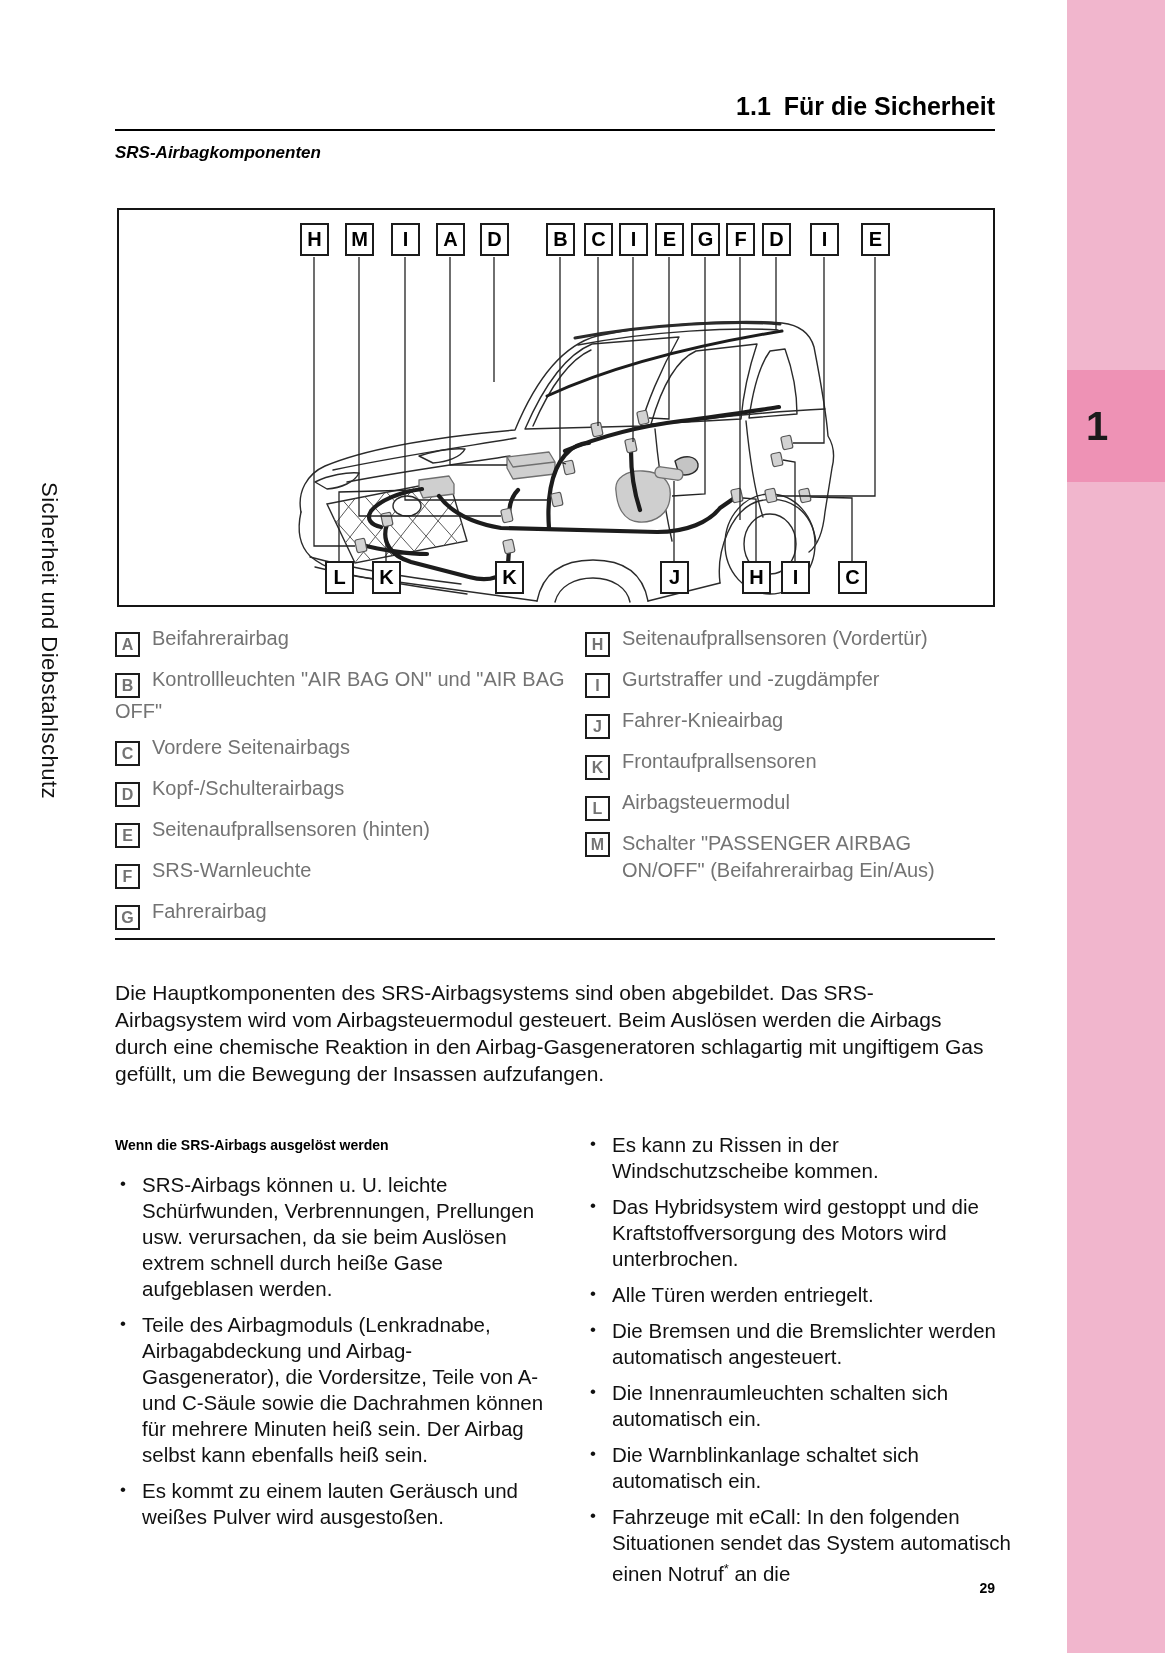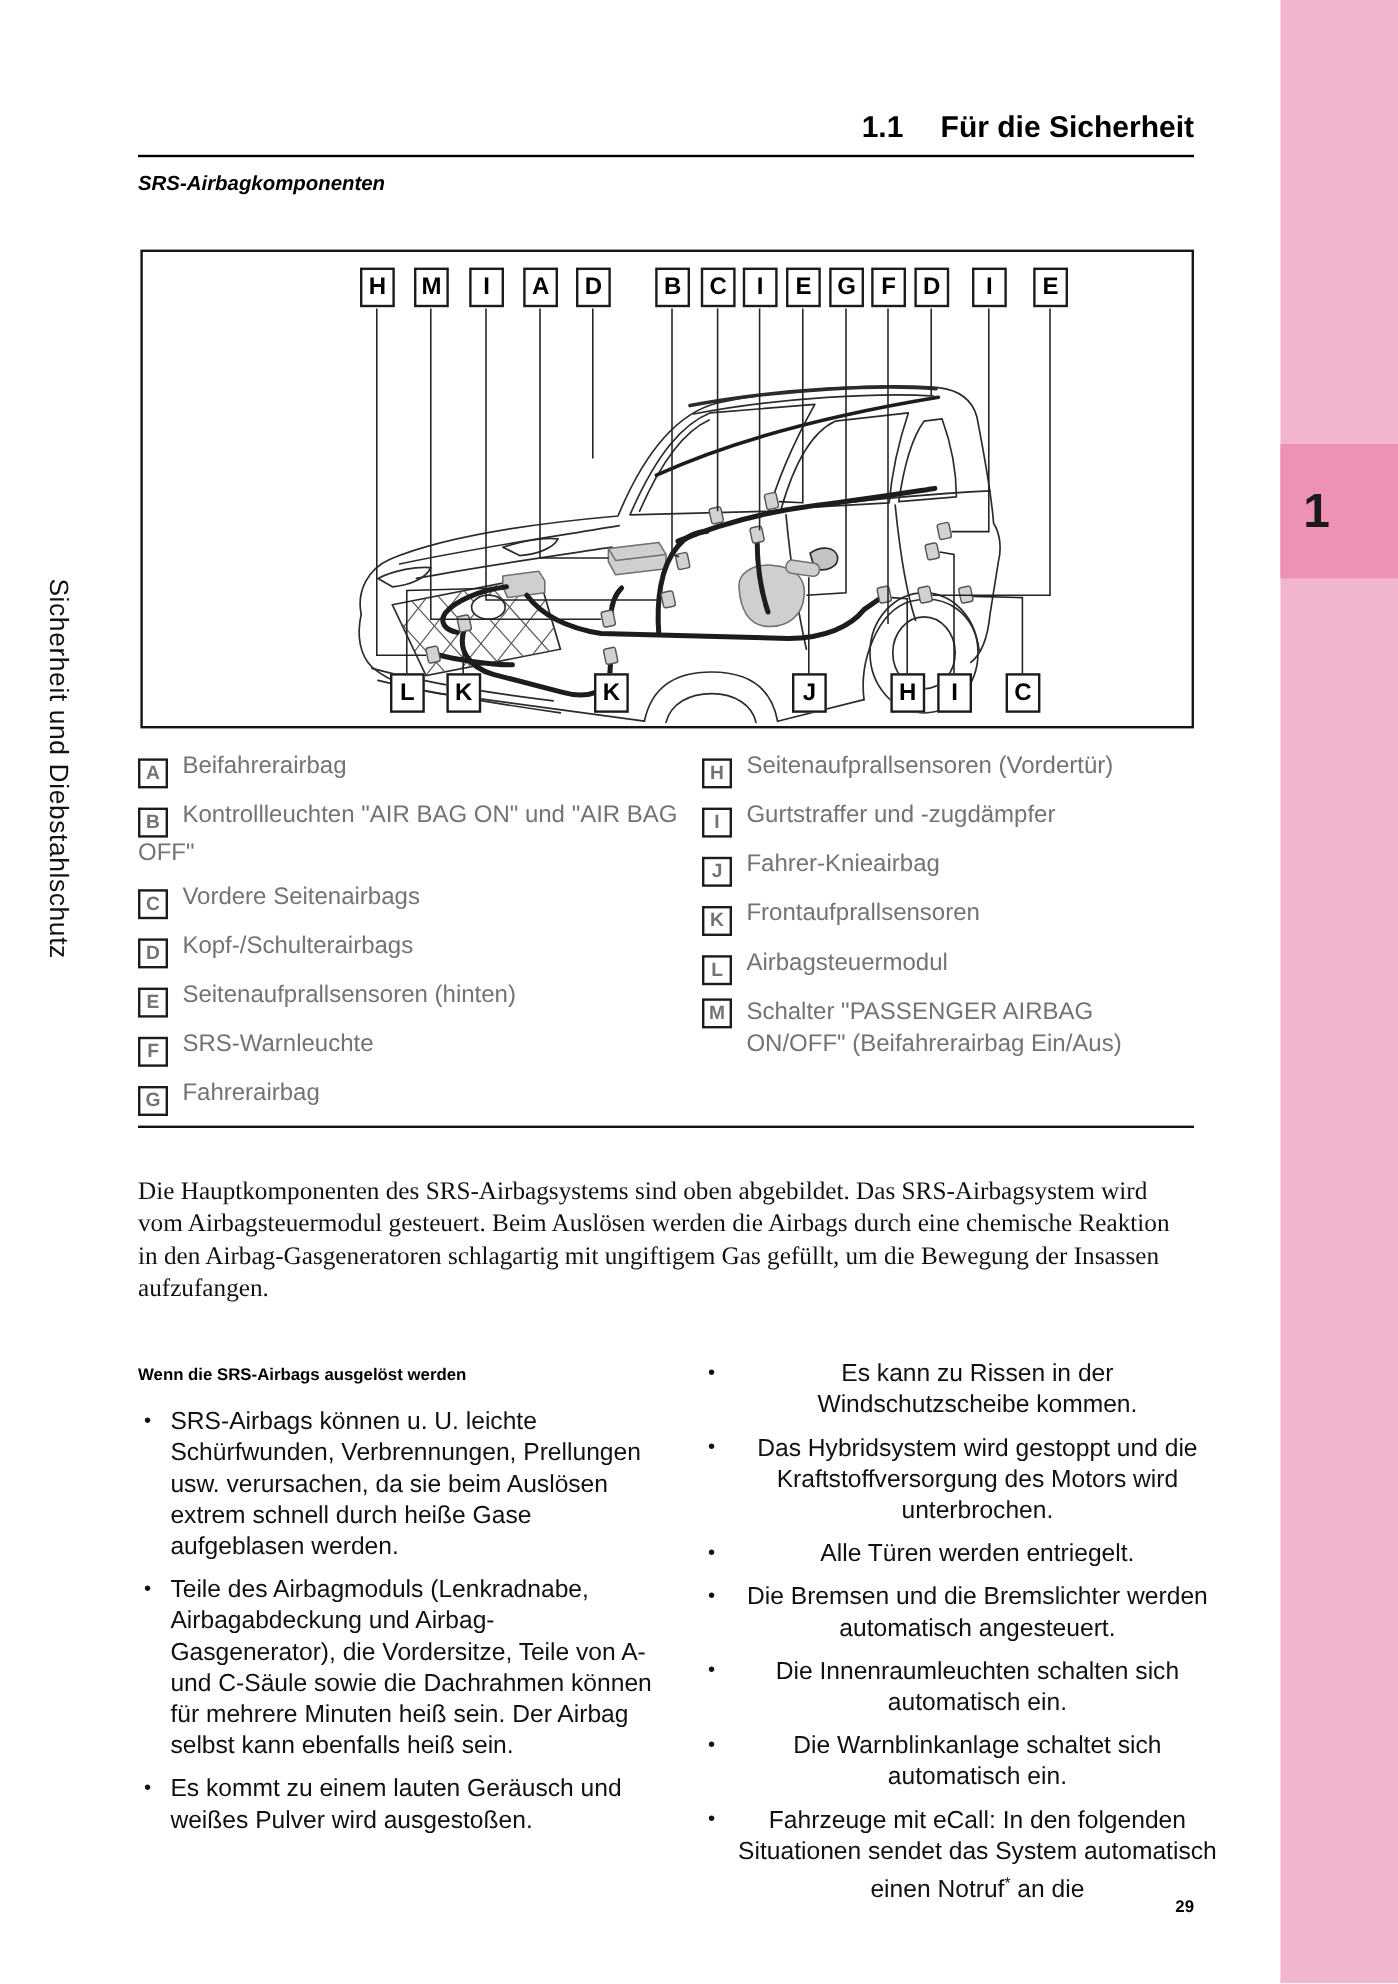--- a/index.html
+++ b/index.html
@@ -8,43 +8,43 @@
   
   .sidebar{position:absolute;top:0;right:0;width:98px;height:1653px;background:var(--pink-light,#f1b6cd);}
   .chapter-badge{position:absolute;top:370px;left:0;width:98px;height:112px;background:var(--pink-dark,#ee92b5);
                  display:flex;align-items:center;}
   .chapter-badge span{font-size:40px;font-weight:bold;color:#1a1a1a;padding-left:19px;}
   .chapter-title{position:absolute;top:482px;left:36px;writing-mode:vertical-rl;
                  font-size:22px;letter-spacing:.5px;color:#111;white-space:nowrap;}
   
   .header{position:absolute;top:92px;left:115px;width:880px;text-align:right;
           font-size:25px;font-weight:bold;color:#000;}
-  .header .num{margin-right:31px;}
+  .header .num{margin-right:13px;}
   .header-rule{position:absolute;top:129px;left:115px;width:880px;border-top:2px solid #000;}
   .section-title{position:absolute;top:143px;left:115px;font-size:17px;font-weight:bold;font-style:italic;color:#000;}
   
   .diagram{position:absolute;top:208px;left:117px;width:874px;height:395px;border:2px solid #151515;background:#fff;}
   .diagram svg{position:absolute;top:0;left:0;}
   .dlabel{position:absolute;width:29px;height:33px;border:2px solid #1b1b1b;background:#fff;box-sizing:border-box;
           display:flex;align-items:center;justify-content:center;font-size:20px;font-weight:bold;color:#000;}
   .dlabel.top{top:13px;} .dlabel.bot{top:351px;}
   
   .legend-left{position:absolute;top:625px;left:115px;width:455px;}
   .legend-right{position:absolute;top:625px;left:585px;width:412px;}
   .legend-row{font-size:20px;line-height:27px;margin-bottom:9px;color:#737373;}
   .key-badge{display:inline-flex;width:25px;height:25px;border:2px solid #1c1c1c;box-sizing:border-box;
              align-items:center;justify-content:center;font-size:16px;font-weight:bold;margin-right:12px;
              vertical-align:-5px;background:#fff;}
   .legend-row.flex{display:flex;}
   .legend-row.flex .key-badge{flex:0 0 25px;margin-top:2px;}
   .legend-rule{position:absolute;top:938px;left:115px;width:880px;border-top:2px solid #111;}
   
-  .intro{position:absolute;top:958px;left:115px;width:878px;font-size:21px;line-height:27px;color:#111;font-family:Liberation Serif, serif;}
+  .intro{position:absolute;top:958px;left:115px;width:878px;font-size:21px;line-height:27px;color:#111;}
   .col-left{position:absolute;top:1132px;left:115px;width:432px;}
-  .col-right{position:absolute;top:1132px;left:585px;width:432px;text-align:center;}
+  .col-right{position:absolute;top:1132px;left:585px;width:432px;}
   .sub-heading{font-size:14px;font-weight:bold;color:#000;line-height:27px;max-width:368px;margin:0 0 13px 0;}
   ul.bullets{list-style:none;margin:0;padding:0;font-size:20.5px;line-height:26px;color:#111;}
   ul.bullets li{position:relative;padding-left:27px;margin-bottom:10px;}
   ul.bullets li::before{content:"\2022";position:absolute;left:5px;top:-1px;font-size:17px;}
   sup{font-size:13px;}
   
   .page-num{position:absolute;top:1580px;left:115px;width:880px;text-align:right;
             font-size:14px;font-weight:bold;color:#000;}
 </style>
 </head>

